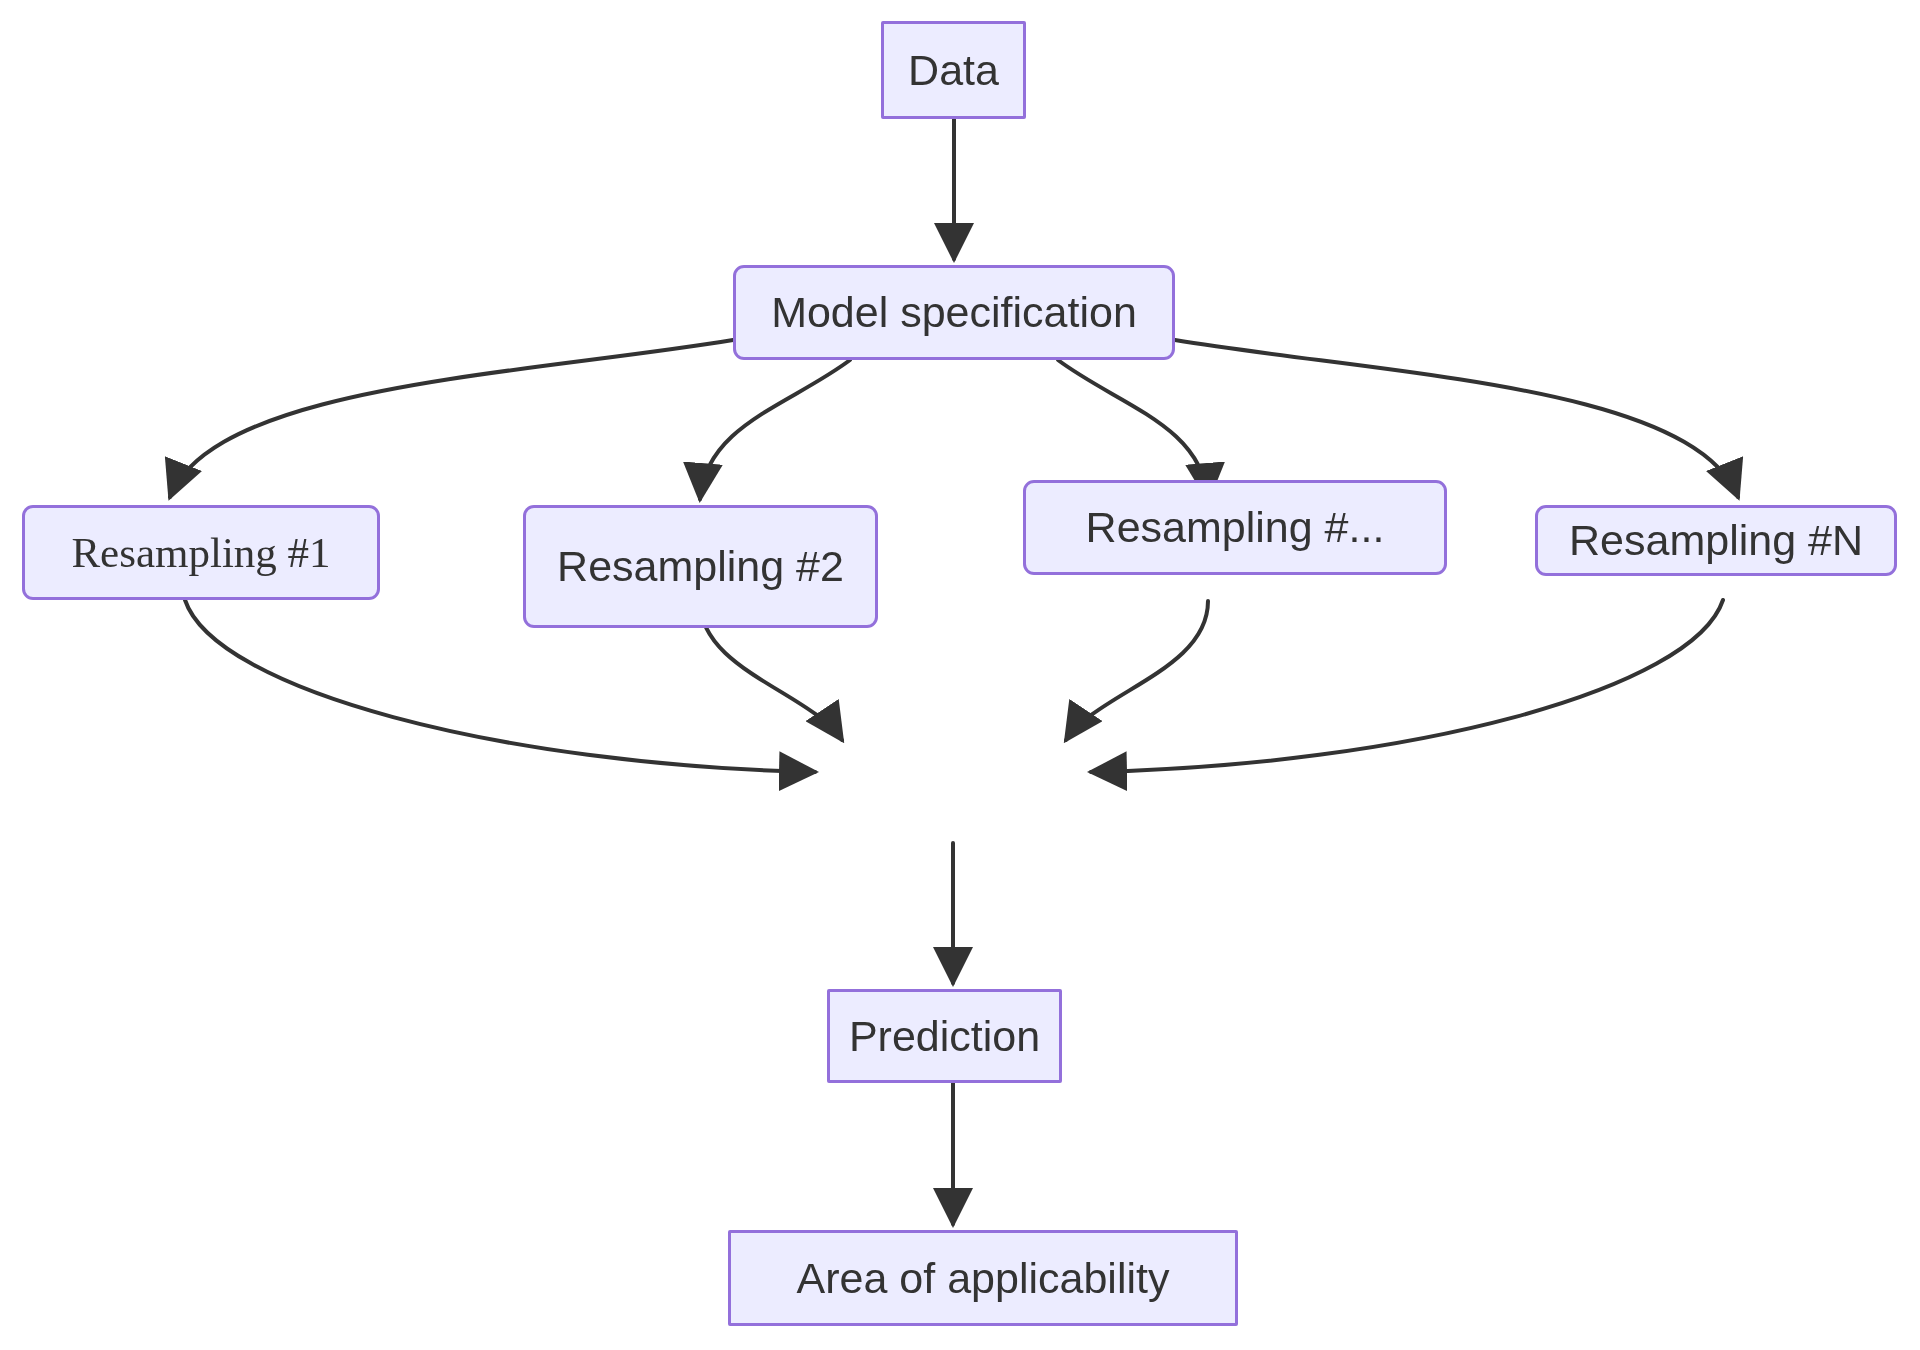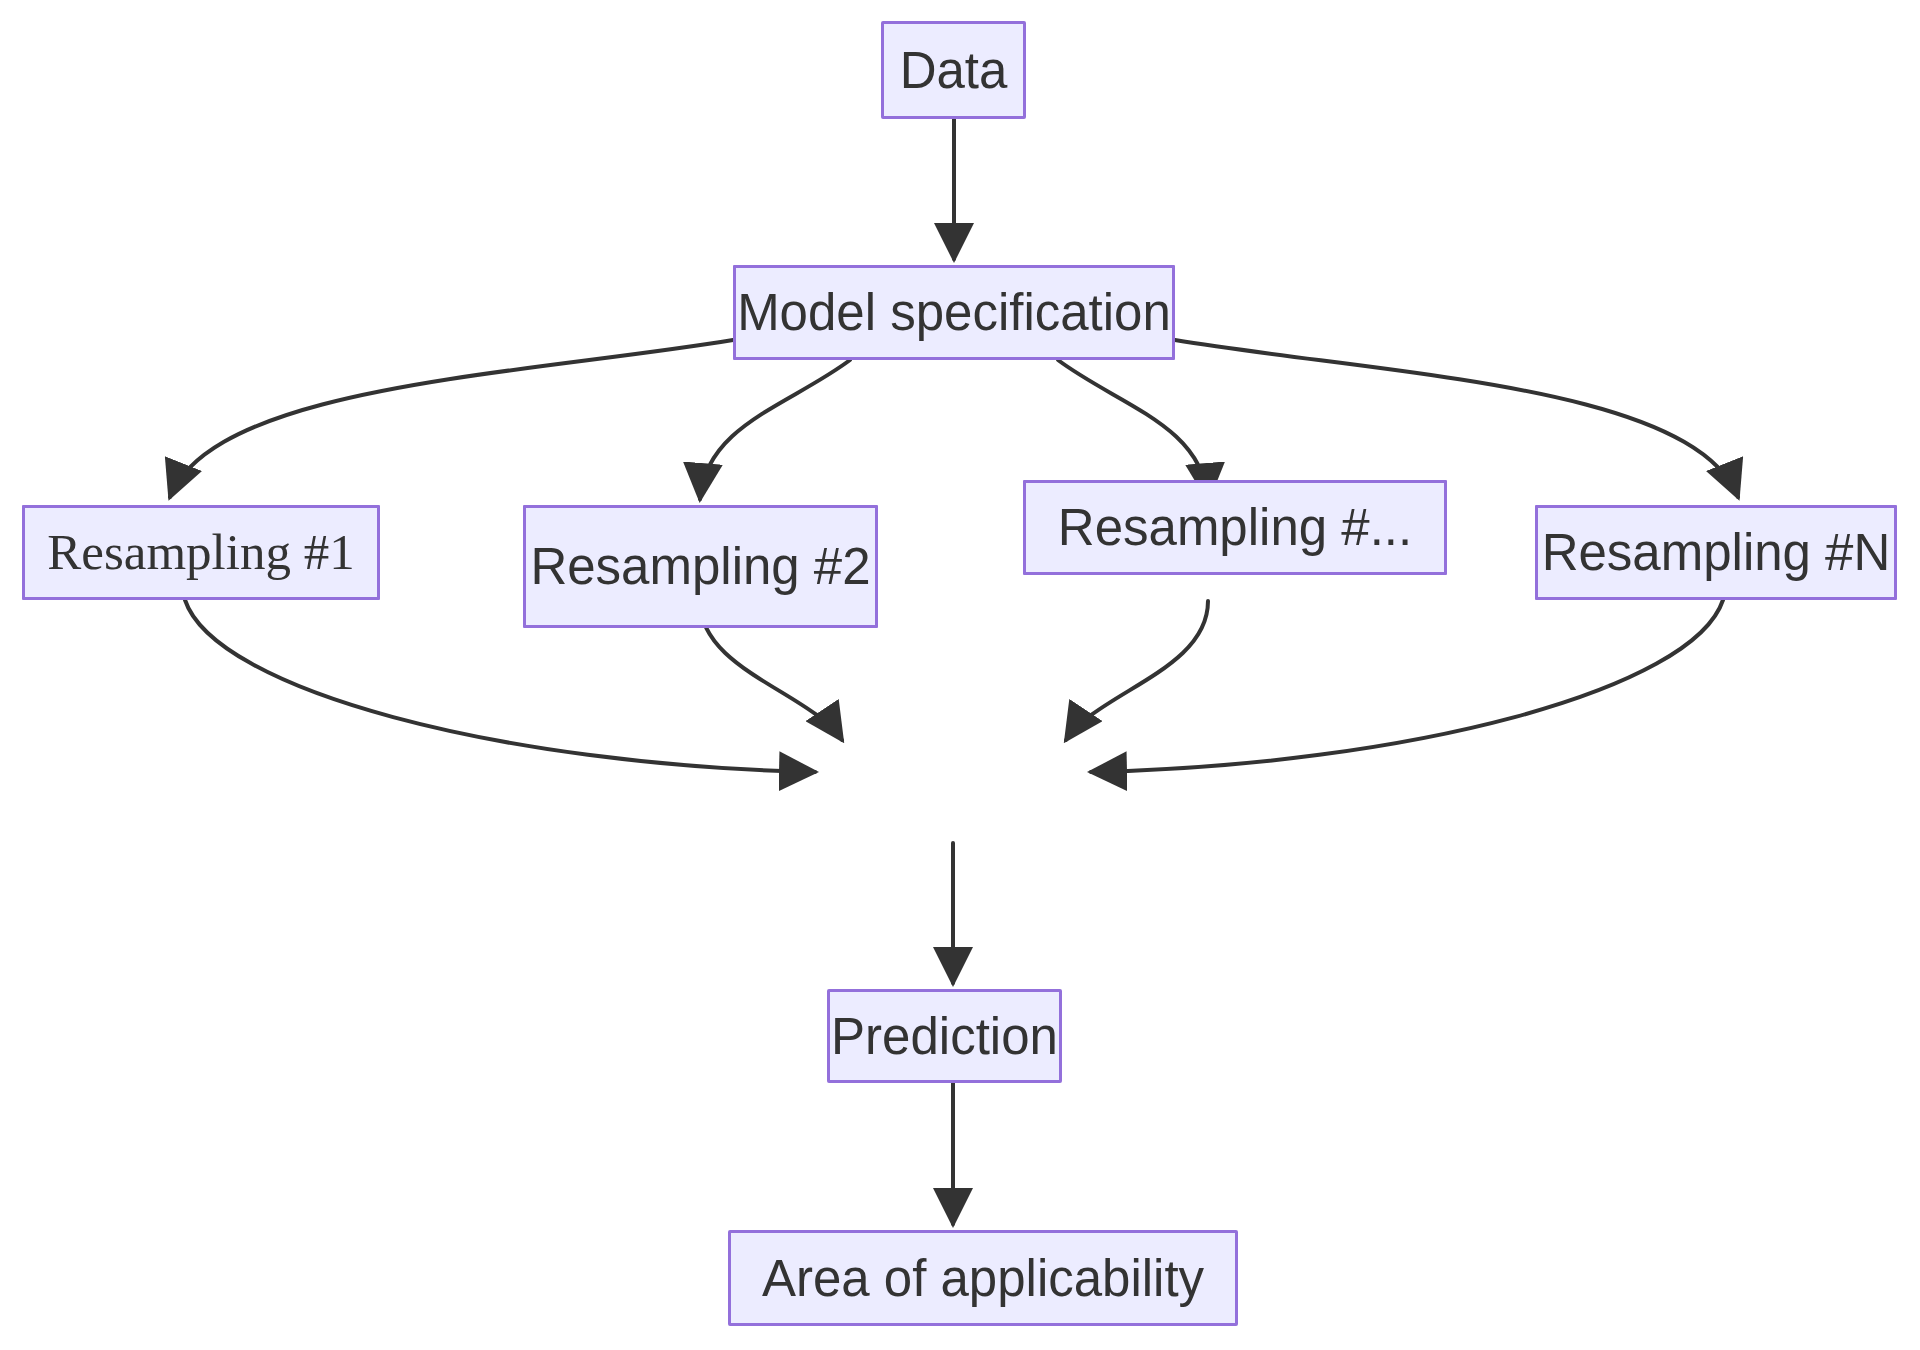--- a/index.html
+++ b/index.html
@@ -29,34 +29,34 @@
   }
   .node {
     position: absolute;
     box-sizing: border-box;
     background: var(--node-fill, #ECECFF);
     border: 3px solid var(--node-border, #9370DB);
     color: var(--text-color, #333333);
     display: flex;
     align-items: center;
     justify-content: center;
-    font-size: 51px;
+    font-size: 43px;
     line-height: 1;
     white-space: nowrap;
   }
-  .node.rounded { border-radius: 1px; }
+  .node.rounded { border-radius: 11px; }
   .node.sharp   { border-radius: 2px; }
 
   
   #n-data        { left: 881px;  top: 21px;   width: 145px; height: 98px; }
   #n-model       { left: 733px;  top: 265px;  width: 442px; height: 95px; }
   #n-res1        { left: 22px;   top: 505px;  width: 358px; height: 95px; font-family: Liberation Serif, serif; }
   #n-res2        { left: 523px;  top: 505px;  width: 355px; height: 123px; }
   #n-resdots     { left: 1023px; top: 480px;  width: 424px; height: 95px; }
-  #n-resn        { left: 1535px; top: 505px;  width: 362px; height: 95px; }
+  #n-resn        { left: 1535px; top: 505px;  width: 362px; height: 71px; }
   #n-evaluation  { left: 823px;  top: 747px;  width: 260px; height: 96px; }
   #n-prediction  { left: 827px;  top: 989px;  width: 235px; height: 94px; }
   #n-aoa         { left: 728px;  top: 1230px; width: 510px; height: 96px; }
 </style>
 </head>
 <body>
 
 <div class="canvas">
 
   <svg class="edges" viewBox="0 0 1920 1350" aria-hidden="true">

